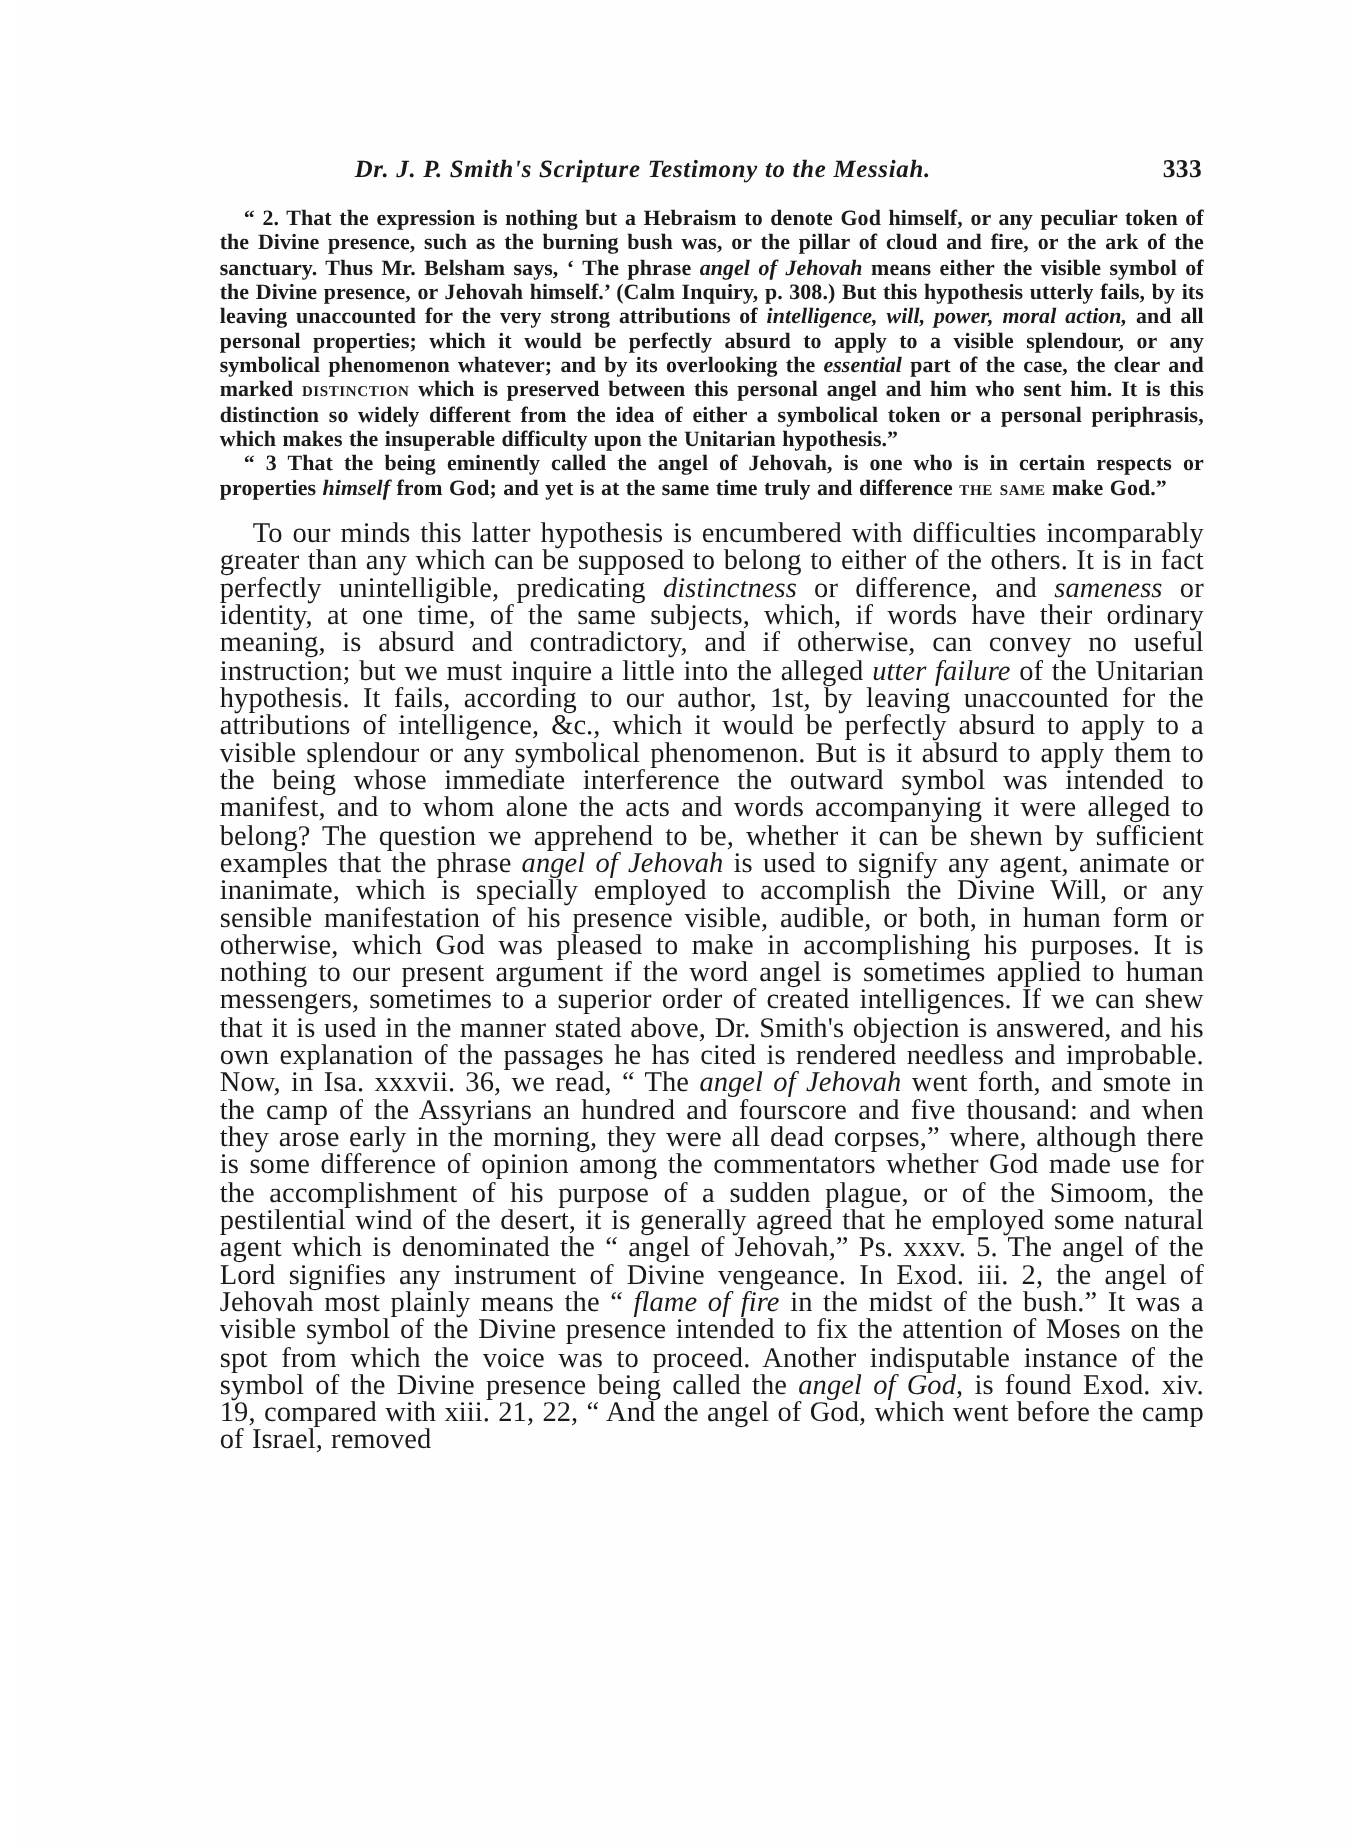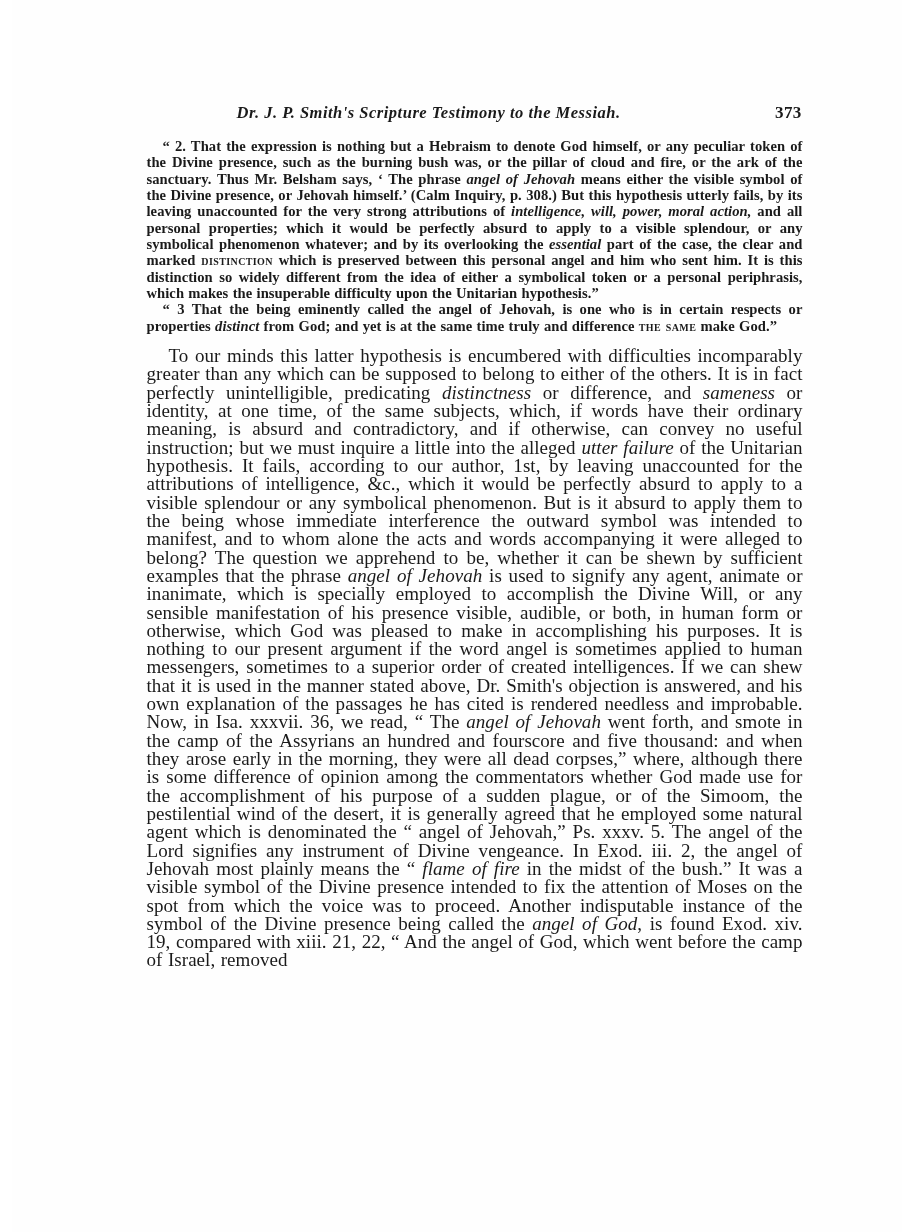--- a/index.html
+++ b/index.html
@@ -103,25 +103,25 @@
   
   .page { -webkit-font-smoothing: none; }
 </style>
 </head>
 <body>
 
 <div class="page">
 
   <div class="running-head">
     <span class="rh-title">Dr. J. P. Smith's Scripture Testimony to the Messiah.</span>
-    <span class="rh-folio">373</span>
+    <span class="rh-folio">333</span>
   </div>
 
   <div class="textblock">
 
     <p class="extract"><span class="indent"></span><span>“ 2. That the expression is nothing but a Hebraism to denote God himself, or any peculiar token of the Divine presence, such as the burning bush was, or the pillar of cloud and fire, or the ark of the sanctuary. Thus Mr. Belsham says, ‘ The phrase </span><i>angel of Jehovah</i><span> means either the visible symbol of the Divine presence, or Jehovah himself.’ (Calm Inquiry, p. 308.) But this hypothesis utterly fails, by its leaving unaccounted for the very strong attributions of </span><i>intelligence, will, power, moral action,</i><span> and all personal properties; which it would be perfectly absurd to apply to a visible splendour, or any symbolical phenomenon whatever; and by its overlooking the </span><i>essential</i><span> part of the case, the clear and marked </span><span class="sc">distinction</span><span> which is preserved between this personal angel and him who sent him. It is this distinction so widely different from the idea of either a symbolical token or a personal periphrasis, which makes the insuperable difficulty upon the Unitarian hypothesis.”</span></p>
 
-    <p class="extract"><span class="indent"></span><span>“ 3 That the being eminently called the angel of Jehovah, is one who is in certain respects or properties </span><i>distinct</i><span> from God; and yet is at the same time truly and difference </span><span class="sc">the same</span><span> make God.”</span></p>
+    <p class="extract"><span class="indent"></span><span>“ 3 That the being eminently called the angel of Jehovah, is one who is in certain respects or properties </span><i>himself</i><span> from God; and yet is at the same time truly and difference </span><span class="sc">the same</span><span> make God.”</span></p>
 
     <p class="body-par first"><span class="indent"></span><span>To our minds this latter hypothesis is encumbered with difficulties incomparably greater than any which can be supposed to belong to either of the others. It is in fact perfectly unintelligible, predicating </span><i>distinctness</i><span> or difference, and </span><i>sameness</i><span> or identity, at one time, of the same subjects, which, if words have their ordinary meaning, is absurd and contradictory, and if otherwise, can convey no useful instruction; but we must inquire a little into the alleged </span><i>utter failure</i><span> of the Unitarian hypothesis. It fails, according to our author, 1st, by leaving unaccounted for the attributions of intelligence, &amp;c., which it would be perfectly absurd to apply to a visible splendour or any symbolical phenomenon. But is it absurd to apply them to the being whose immediate interference the outward symbol was intended to manifest, and to whom alone the acts and words accompanying it were alleged to belong? The question we apprehend to be, whether it can be shewn by sufficient examples that the phrase </span><i>angel of Jehovah</i><span> is used to signify any agent, animate or inanimate, which is specially employed to accomplish the Divine Will, or any sensible manifestation of his presence visible, audible, or both, in human form or otherwise, which God was pleased to make in accomplishing his purposes. It is nothing to our present argument if the word angel is sometimes applied to human messengers, sometimes to a superior order of created intelligences. If we can shew that it is used in the manner stated above, Dr. Smith's objection is answered, and his own explanation of the passages he has cited is rendered needless and improbable. Now, in Isa. xxxvii. 36, we read, “ The </span><i>angel of Jehovah</i><span> went forth, and smote in the camp of the Assyrians an hundred and fourscore and five thousand: and when they arose early in the morning, they were all dead corpses,” where, although there is some difference of opinion among the commentators whether God made use for the accomplishment of his purpose of a sudden plague, or of the Simoom, the pestilential wind of the desert, it is generally agreed that he employed some natural agent which is denominated the “ angel of Jehovah,” Ps. xxxv. 5. The angel of the Lord signifies any instrument of Divine vengeance. In Exod. iii. 2, the angel of Jehovah most plainly means the “ </span><i>flame of fire</i><span> in the midst of the bush.” It was a visible symbol of the Divine presence intended to fix the attention of Moses on the spot from which the voice was to proceed. Another indisputable instance of the symbol of the Divine presence being called the </span><i>angel of God</i><span>, is found Exod. xiv. 19, compared with xiii. 21, 22, “ And the angel of God, which went before the camp of Israel, removed</span></p>
 
   </div>
 </div>
 
 </body></html>

